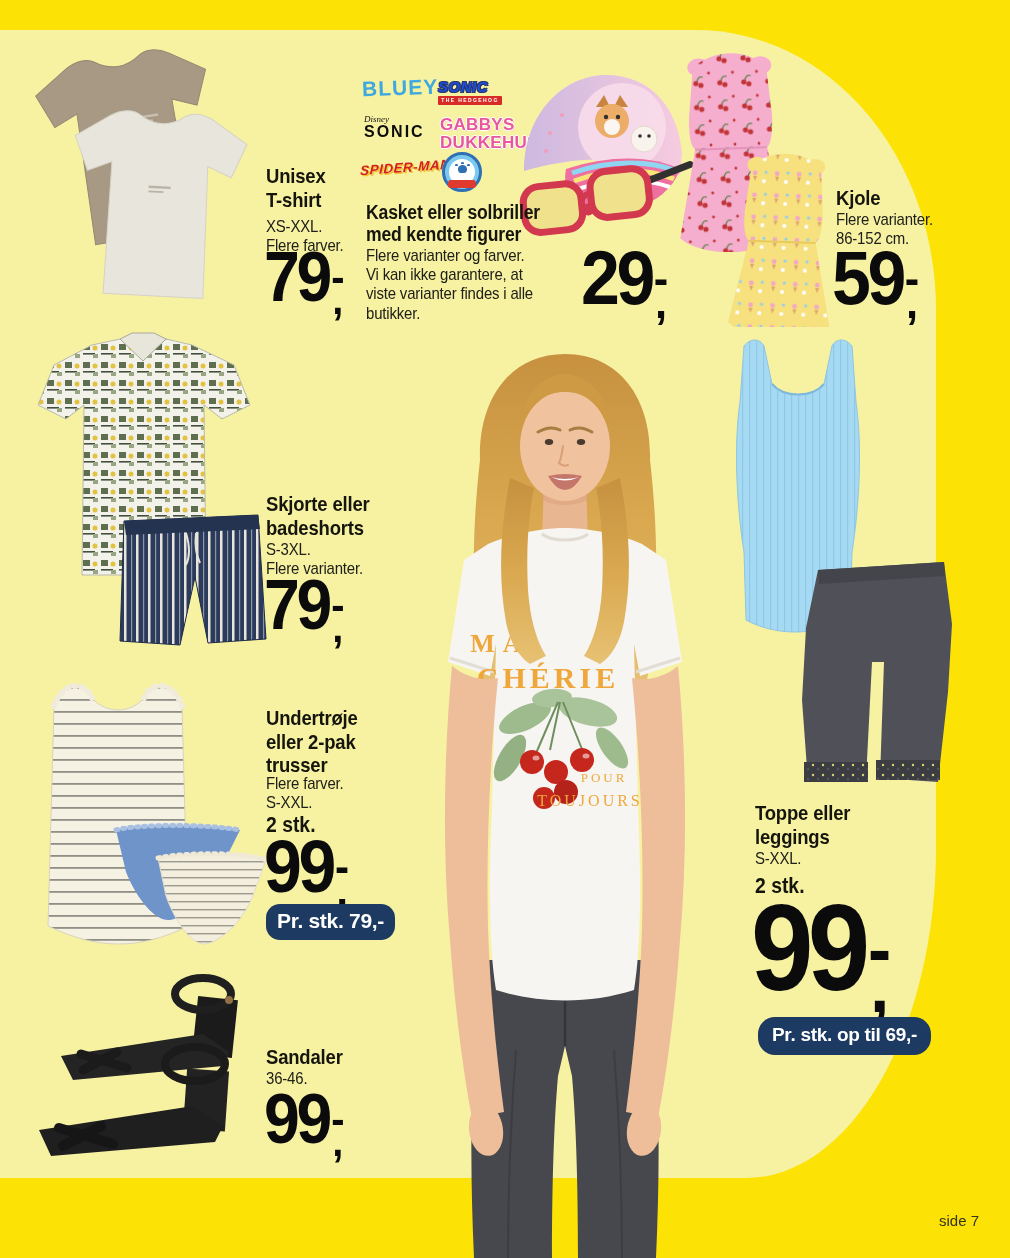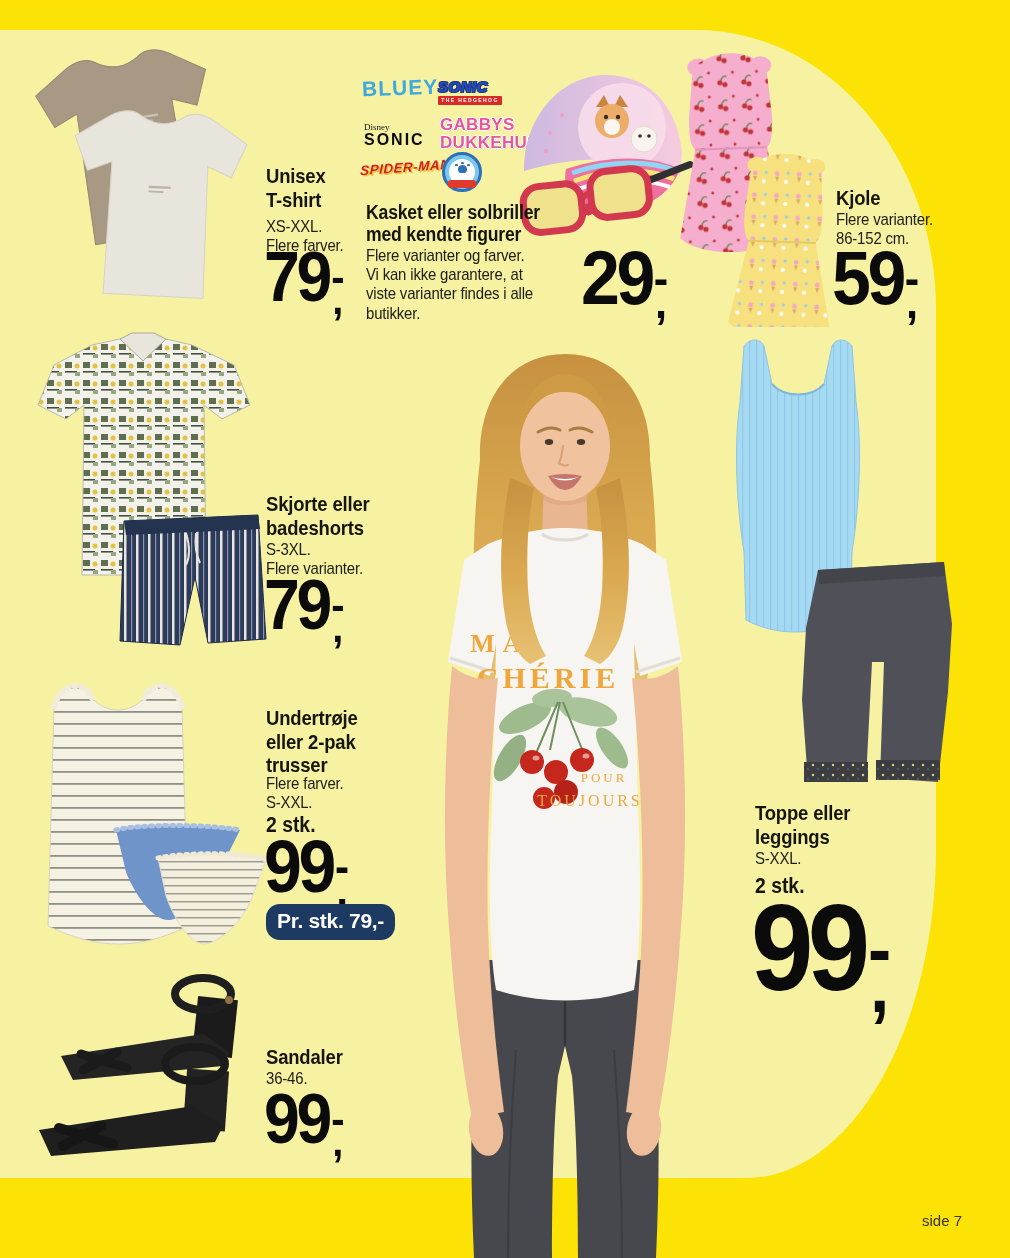--- a/index.html
+++ b/index.html
@@ -24,29 +24,29 @@
   .price{position:absolute;display:flex;align-items:flex-start;font-weight:700;color:#0B0B0B;
      letter-spacing:-.05em;line-height:.78;transform:scaleX(.92);transform-origin:0 0;}
   .price .digits{line-height:.78;}
   .price .tail{display:flex;flex-direction:column;align-items:center;margin-left:.03em;
      margin-top:.30em;letter-spacing:0;font-weight:700;}
   .price .tail .dash{font-size:.62em;line-height:.30;}
   .price .tail .comma{font-size:.62em;line-height:.70;}
   .badge{position:absolute;background:#1C3A62;color:#fff;font-weight:700;border-radius:14px;
      padding:5px 11px 7px;font-size:21px;letter-spacing:-.3px;white-space:nowrap;}
   .badge.big{font-size:19px;border-radius:17px;padding:7px 14px 9px;}
-  .footer{position:absolute;right:48px;top:1212px;font-size:15px;color:#33331F;}
+  .footer{position:absolute;right:31px;top:1212px;font-size:15px;color:#33331F;}
   
   .lic{position:absolute;}
   .lic-bluey{font-weight:700;font-size:21px;color:#3FA9DF;letter-spacing:1px;transform:rotate(-2deg);}
   .sonic-top{font-weight:700;font-size:15px;color:#1d4ed8;letter-spacing:.5px;
      text-shadow:-1px -1px 0 #26356E,1px -1px 0 #26356E,-1px 1px 0 #26356E,1px 1px 0 #26356E;font-style:italic;}
   .sonic-bar{margin-top:1px;background:#D92B26;color:#fff;font-size:5px;letter-spacing:1.4px;
      text-align:center;padding:1px 2px 2px;border-radius:1px;font-weight:700;}
-  .disney{font-family:"Liberation Serif",serif;font-size:9px;color:#111;margin-top:8px;}
+  .disney{font-family:"Liberation Serif",serif;font-style:italic;font-size:9px;color:#111;}
   .stitch{font-weight:700;font-size:16px;letter-spacing:2px;color:#0D0D0D;margin-top:-1px;}
   .gab{font-weight:700;font-size:17px;line-height:1.08;color:#E8579B;letter-spacing:.3px;
      text-shadow:-1px 0 #fff,1px 0 #fff,0 -1px #fff,0 1px #fff,1px 1px 0 #F5B8D6;}
   .spidey{font-weight:700;font-style:italic;font-size:13.5px;color:#D21F24;letter-spacing:.5px;
      text-shadow:1.5px 1.5px 0 #F2C230;transform:rotate(-4deg) skewX(-6deg);display:inline-block;}
   .paw{width:34px;height:34px;border-radius:50%;background:#7CC9EF;border:3px solid #2F6FB4;position:relative;}
   .paw-inner{position:absolute;left:4px;top:4px;right:4px;bottom:4px;background:#fff;border-radius:50%;}
   .paw-dot{position:absolute;left:13px;top:10px;width:9px;height:8px;background:#2F6FB4;
      border-radius:50% 50% 45% 45%;box-shadow:-6px -4px 0 -3px #2F6FB4,6px -4px 0 -3px #2F6FB4,0 -6px 0 -3px #2F6FB4;}
   .paw-ribbon{position:absolute;left:3px;right:3px;bottom:1px;height:8px;background:#E03A2F;border-radius:3px;}
@@ -362,15 +362,16 @@
 leggings</div>
   <div class="d" style="left:755px;top:849px">S-XXL.</div>
   <div class="qty" style="left:755px;top:873px">2 stk.</div>
   <div class="price" style="left:751px;top:901px;font-size:122px">
     <span class="digits">99</span>
     <span class="tail">
         <span class="dash">-</span>
         <span class="comma">,</span>
       </span>
   </div>
+  <div class="badge big" style="left:758px;top:1017px">Pr. stk. op til 69,-</div>
 
   <div class="footer">side 7</div>
 </div>
 
 </body></html>

